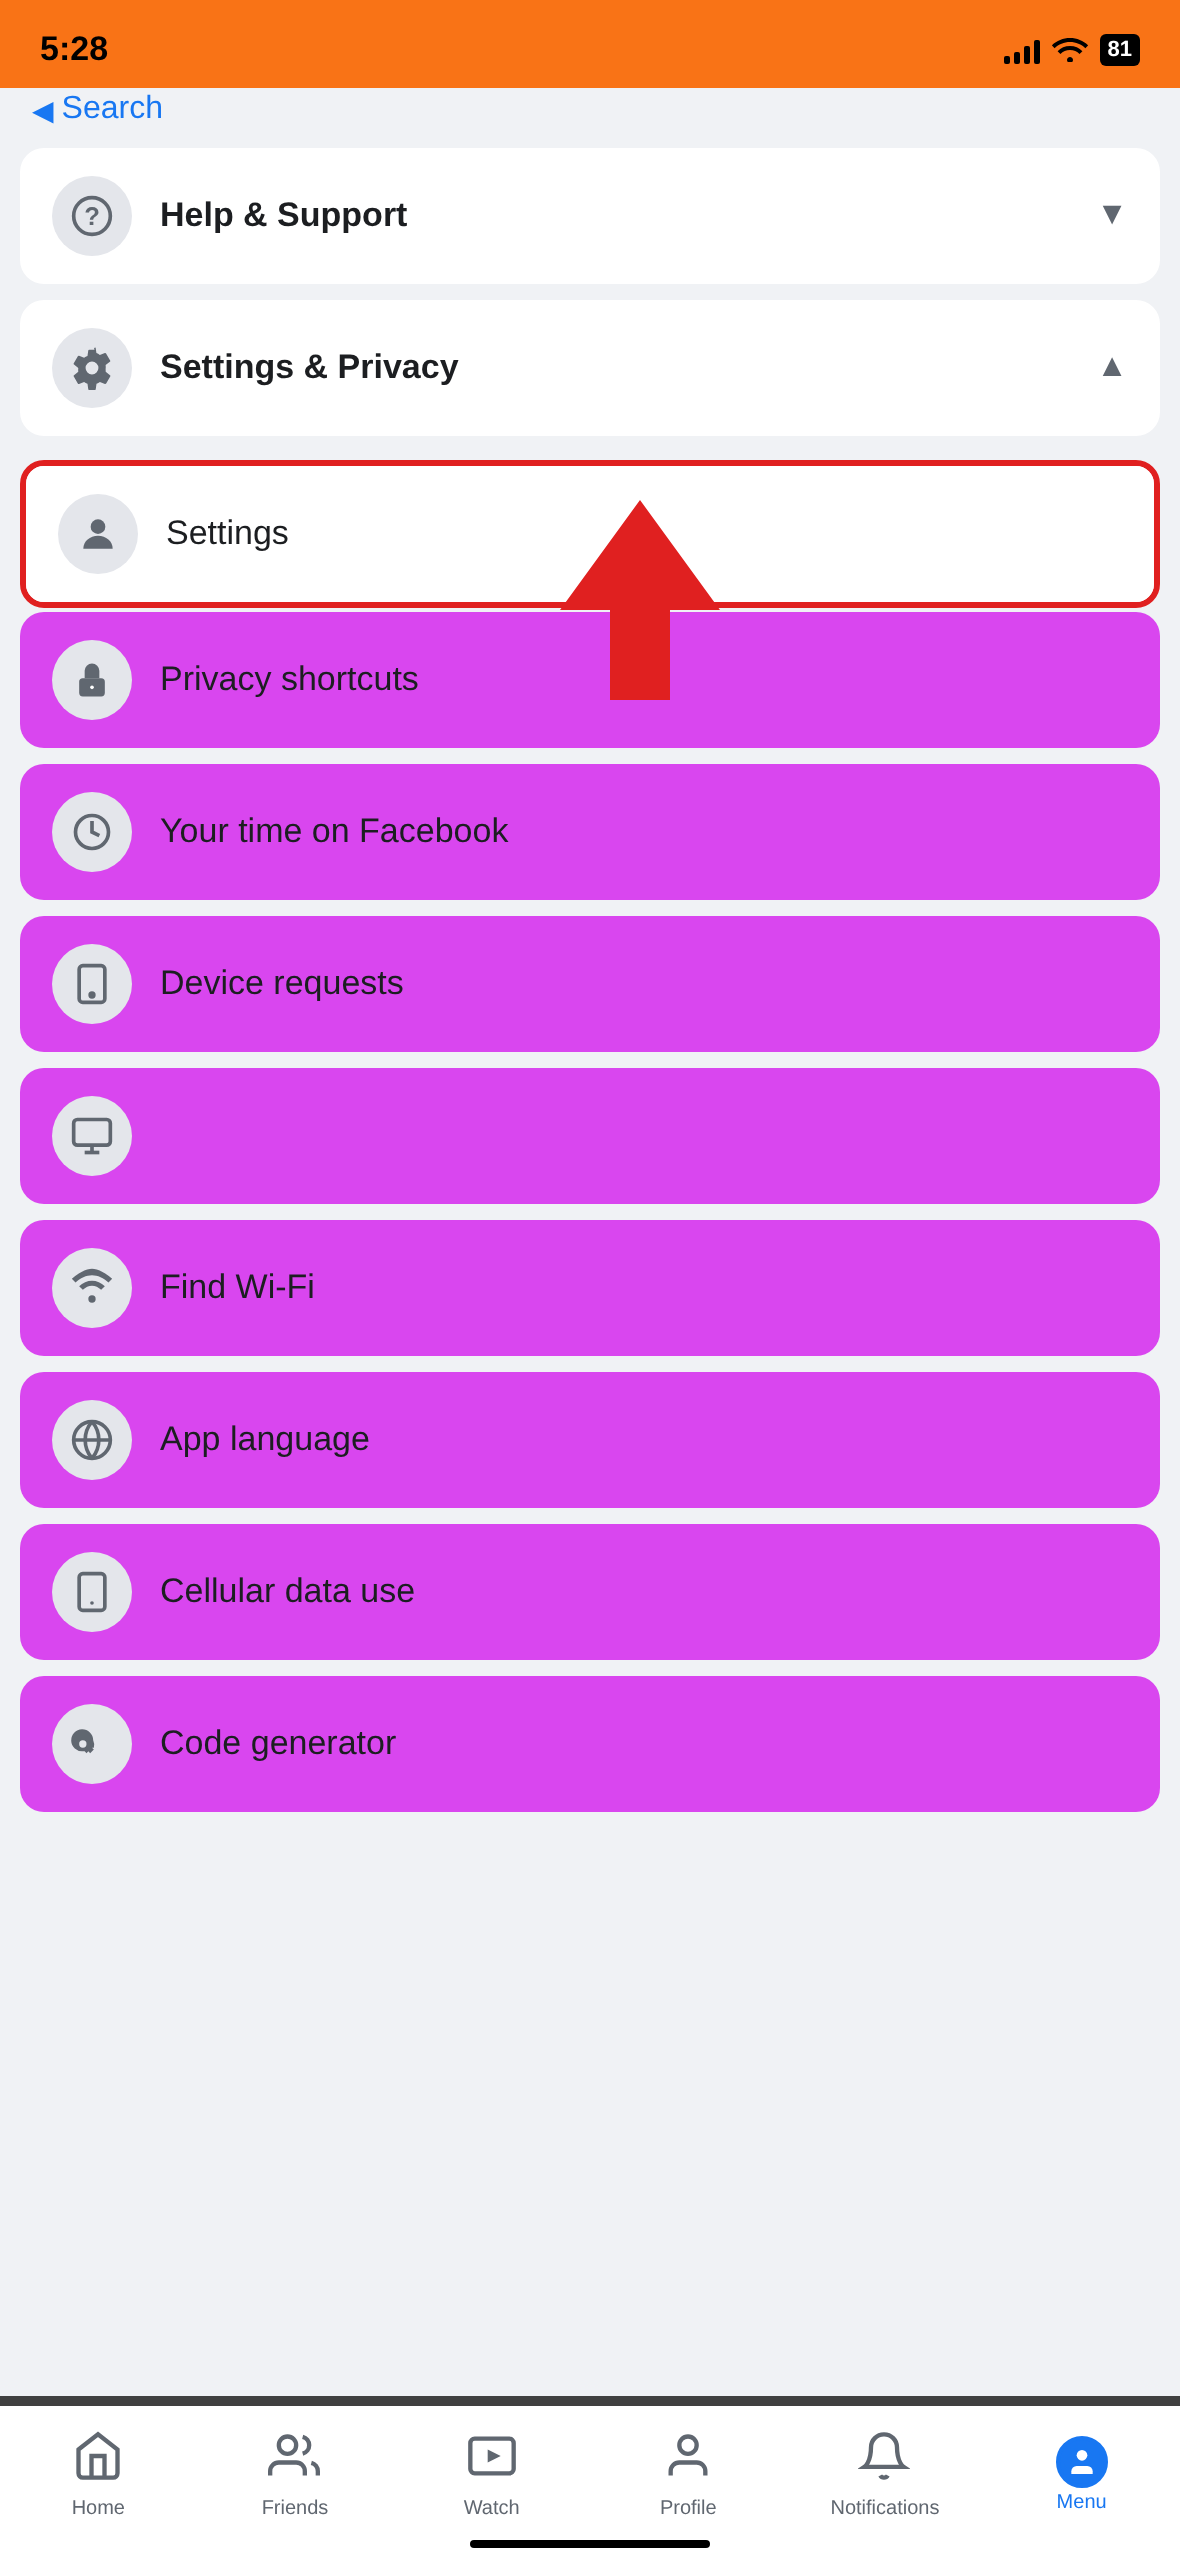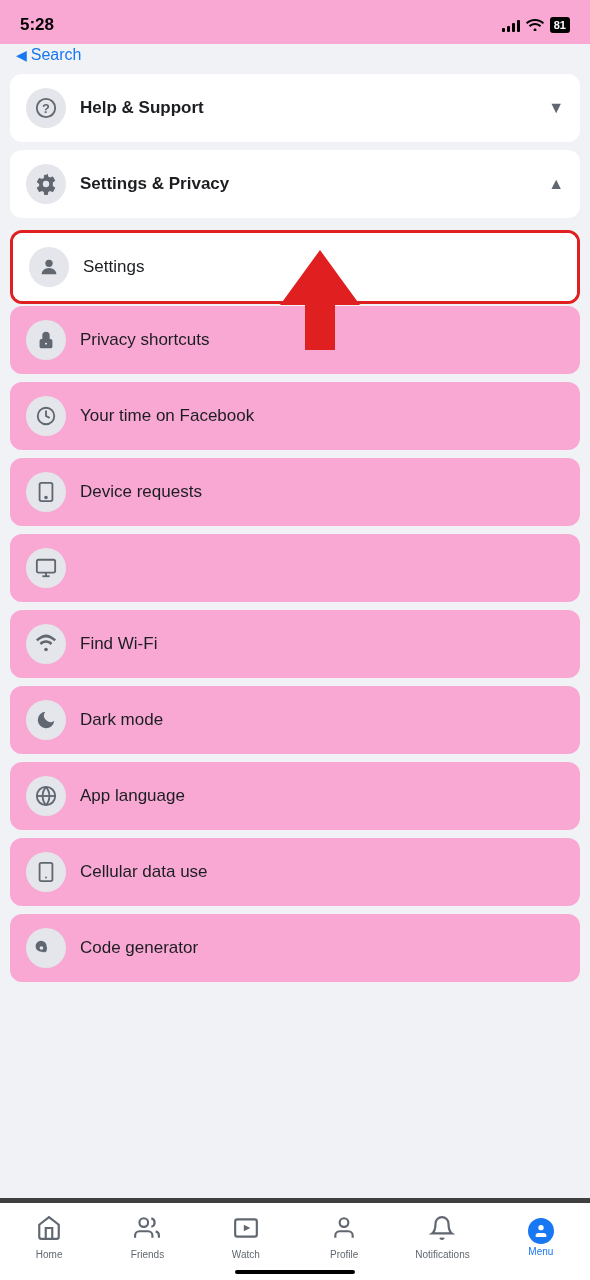--- a/index.html
+++ b/index.html
@@ -8,21 +8,21 @@
       width: 590px;
       min-height: 1280px;
       background: #f0f2f5;
       font-family: -apple-system, BlinkMacSystemFont, 'Helvetica Neue', Arial, sans-serif;
       position: relative;
       overflow-x: hidden;
     }
 
     
     .status-bar {
-      background: #f9a8d4;
+      background: #f97316;
       display: flex;
       justify-content: space-between;
       align-items: center;
       padding: 10px 20px 4px 20px;
       height: 44px;
     }
     .status-time {
       font-size: 17px;
       font-weight: 600;
       color: #000;
@@ -229,21 +229,21 @@
     }
 
     
     .sub-items {
       margin: 0 10px;
     }
     .sub-item {
       display: flex;
       align-items: center;
       padding: 14px 16px;
-      background: #f9a8d4;
+      background: #d946ef;
       border-radius: 12px;
       margin-bottom: 8px;
       cursor: pointer;
     }
     .sub-item-icon {
       width: 40px;
       height: 40px;
       border-radius: 50%;
       background: #e4e6eb;
       display: flex;
@@ -389,28 +389,20 @@
       <div class="sub-item-icon">
         <svg width="22" height="22" viewBox="0 0 24 24" fill="#606770">
           <path d="M1 7C4.52 3.48 9.45 1.5 12 1.5S19.48 3.48 23 7l-2 2c-2.5-2.5-6-4-9-4s-6.5 1.5-9 4L1 7z"></path>
           <path d="M5 11c1.88-1.88 4.5-3 7-3s5.12 1.12 7 3l-2 2c-1.38-1.38-3.3-2.25-5-2.25s-3.62.87-5 2.25L5 11z"></path>
           <circle cx="12" cy="18" r="2"></circle>
         </svg>
       </div>
       <span class="sub-item-label">Find Wi-Fi</span>
     </div>
 
-    <div class="sub-item">
-      <div class="sub-item-icon">
-        <svg width="22" height="22" viewBox="0 0 24 24" fill="#606770">
-          <path d="M21 12.79A9 9 0 1111.21 3 7 7 0 0021 12.79z"></path>
-        </svg>
-      </div>
-      <span class="sub-item-label">Dark mode</span>
-    </div>
 
     <div class="sub-item">
       <div class="sub-item-icon">
         <svg width="22" height="22" viewBox="0 0 24 24" fill="none" stroke="#606770" stroke-width="2">
           <circle cx="12" cy="12" r="10"></circle>
           <line x1="2" y1="12" x2="22" y2="12"></line>
           <path d="M12 2a15.3 15.3 0 010 20M12 2a15.3 15.3 0 000 20"></path>
         </svg>
       </div>
       <span class="sub-item-label">App language</span>

